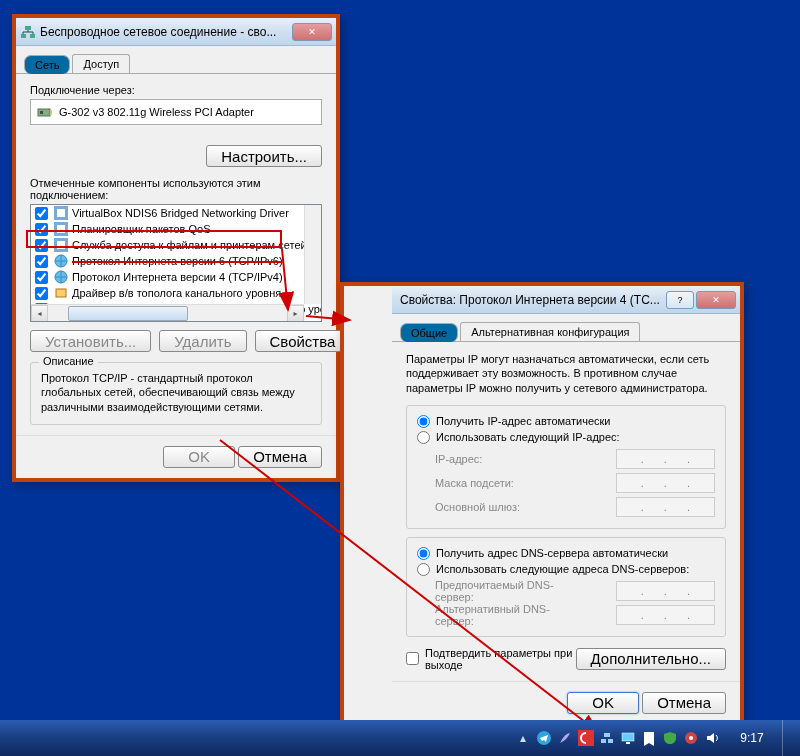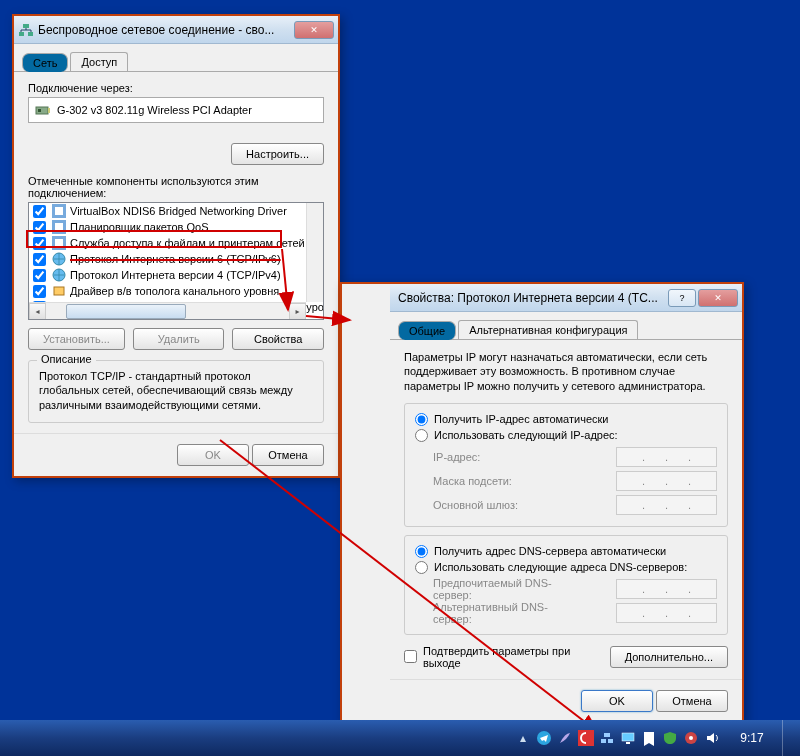--- a/index.html
+++ b/index.html
@@ -1,39 +1,39 @@
 <!DOCTYPE html>
 <html><head>
 <meta charset="utf-8">
 <style>
 * { box-sizing: border-box; margin: 0; padding: 0; font-family: "Segoe UI", Tahoma, sans-serif; font-size: 11px; }
 body { width: 800px; height: 756px; background: #003399; position: relative; overflow: hidden; }
 
-.window { position: absolute; background: #f0f0f0; border: 2px solid #c2410c; box-shadow: 3px 3px 10px rgba(0,0,0,0.3); }
+.window { position: absolute; background: #f0f0f0; border: 4px solid #c2410c; box-shadow: 3px 3px 10px rgba(0,0,0,0.3); }
 
 .titlebar { height: 28px; background: linear-gradient(to bottom, #e8f0f8 0%, #d0e0f0 50%, #c0d6ec 100%); border-bottom: 1px solid #a0b8d0; display: flex; align-items: center; padding: 0 4px; }
 .titlebar-icon { width: 16px; height: 16px; margin-right: 4px; flex-shrink: 0; }
 .titlebar-text { flex: 1; color: #000; font-size: 12px; white-space: nowrap; overflow: hidden; text-overflow: ellipsis; }
 .titlebar-buttons { display: flex; gap: 0; }
 .titlebar-btn { width: 28px; height: 18px; border: 1px solid #7a9ab8; border-radius: 3px; background: linear-gradient(to bottom, #f0f6fc, #d8e6f4); margin-left: 2px; display: flex; align-items: center; justify-content: center; font-size: 9px; cursor: pointer; }
 .titlebar-btn.close { width: 40px; background: linear-gradient(to bottom, #e49e9e, #d07070); color: #fff; }
 .titlebar-btn.help { width: 28px; }
 
 .tabs { display: flex; padding: 8px 8px 0 8px; border-bottom: 1px solid #aaa; }
 .tab { padding: 3px 10px; border: 1px solid #aaa; border-bottom: none; background: #f0f0f0; margin-right: 2px; cursor: pointer; border-radius: 3px 3px 0 0; position: relative; }
 .tab.active { background: #0369a1; z-index: 2; top: 1px; border-radius: 7px; }
 
 .content { padding: 10px 14px; }
 
 .label { display: block; margin-bottom: 3px; }
 
 .adapter-box { border: 1px solid #aaa; background: #fff; padding: 4px 6px; display: flex; align-items: center; height: 26px; margin-bottom: 20px; }
 .adapter-icon { width: 16px; height: 16px; margin-right: 6px; flex-shrink: 0; }
 
-.btn { height: 22px; padding: 0 14px; border: 1px solid #888; border-radius: 3px; background: linear-gradient(to bottom, #fff, #e4e4e4); cursor: pointer; font-size: 11px; }
+.btn { height: 22px; padding: 0 14px; border: 1px solid #888; border-radius: 3px; background: linear-gradient(to bottom, #fff, #e4e4e4); cursor: pointer; font-size: 15px; }
 .btn:disabled { color: #888; }
 
 .list-box { border: 1px solid #828790; background: #fff; height: 118px; overflow: hidden; position: relative; }
 .list-inner { overflow: hidden; }
 .list-item { display: flex; align-items: center; padding: 0 4px; height: 16px; white-space: nowrap; }
 .list-item input[type=checkbox] { margin-right: 6px; }
 .item-icon { width: 14px; height: 14px; margin-right: 4px; flex-shrink: 0; }
 .scrollbar-v { position: absolute; right: 0; top: 0; bottom: 17px; width: 17px; background: #f0f0f0; border-left: 1px solid #ddd; }
 .scrollbar-h { position: absolute; left: 0; right: 17px; bottom: 0; height: 17px; background: #f0f0f0; border-top: 1px solid #ddd; display: flex; align-items: center; }
 .scroll-arrow { width: 17px; height: 17px; background: linear-gradient(to bottom,#f8f8f8,#e0e0e0); border: 1px solid #ccc; display: flex; align-items: center; justify-content: center; font-size: 8px; color: #555; }

